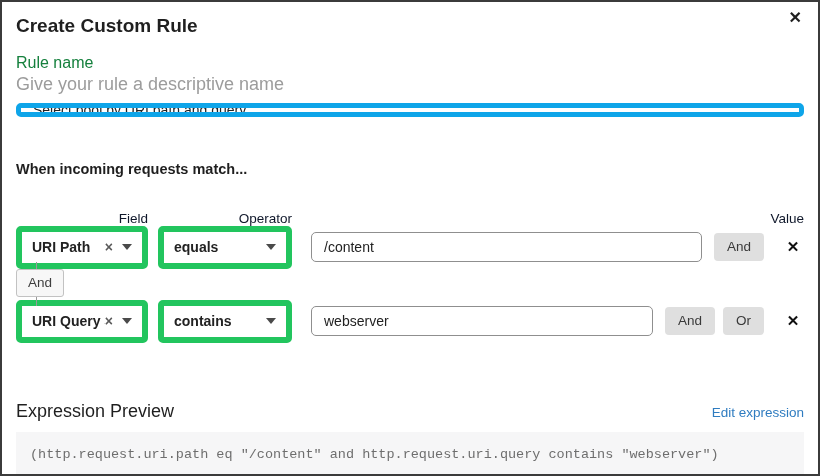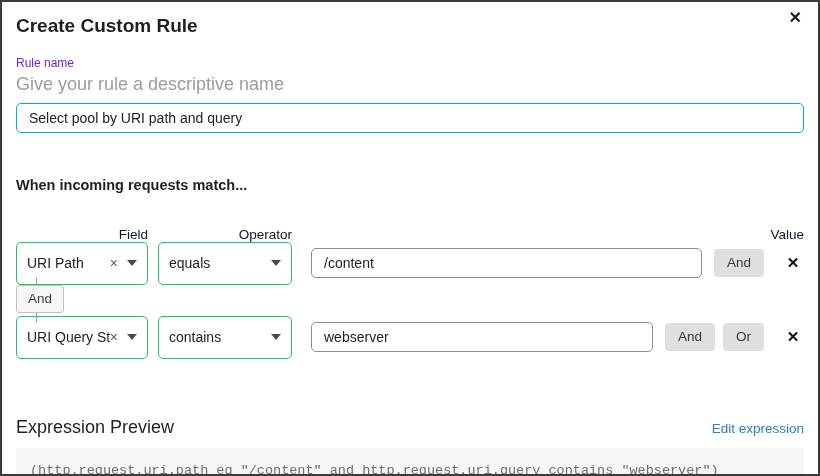--- a/index.html
+++ b/index.html
@@ -29,36 +29,36 @@
     right: 16px;
     font-size: 16px;
     font-weight: 700;
     color: #1f1f1f;
     cursor: pointer;
     line-height: 16px;
   }
 
   .rule-name-label {
     margin-top: 18px;
-    font-size: 12px;
-    color: #6d28d9;
+    font-size: 16px;
+    color: #15803d;
     line-height: 16px;
   }
   .rule-name-helper {
     margin-top: 5px;
     font-size: 18px;
     color: #9c9c9c;
     line-height: 16px;
   }
   .text-input {
     display: block;
     margin-top: 11px;
     width: 100%;
-    height: 30px;
-    border: 1px solid #0ea5e9;
+    height: 14px;
+    border: 5px solid #0ea5e9;
     border-radius: 5px;
     padding: 0 12px;
     font-family: "Liberation Sans", sans-serif;
     font-size: 14px;
     color: #222;
     outline: none;
     background: #fff;
   }
 
   .section-heading {
@@ -85,27 +85,28 @@
     display: flex;
     align-items: center;
     margin-top: 6px;
     height: 30px;
   }
 
   .dropdown {
     display: flex;
     align-items: center;
     height: 43px;
-    border: 1px solid #22c55e;
+    border: 6px solid #22c55e;
     border-radius: 5px;
     padding: 0 10px;
     font-size: 14px;
     color: #222;
     background: #fff;
     cursor: pointer;
+    font-weight: bold;
   }
   .dd-field    { width: 132px; margin-right: 10px; }
   .dd-operator { width: 134px; margin-right: 8px; }
   .dd-text { flex: 1; white-space: nowrap; overflow: hidden; }
   .dd-clear {
     font-size: 14px;
     color: #5a5a5a;
     margin-right: 9px;
     cursor: pointer;
     line-height: 14px;

